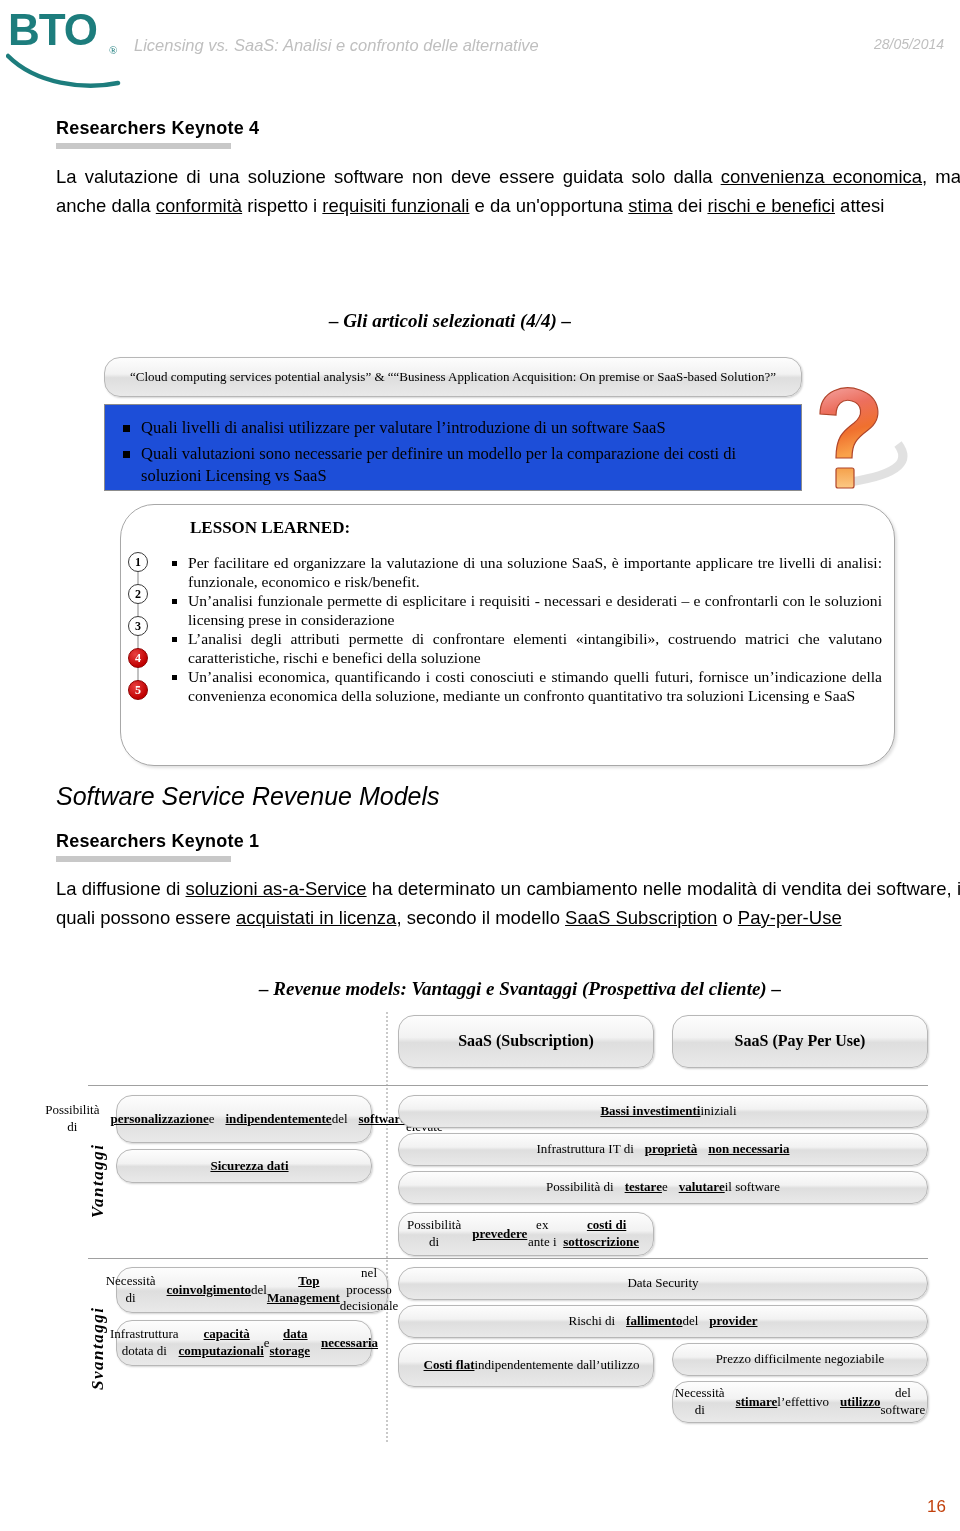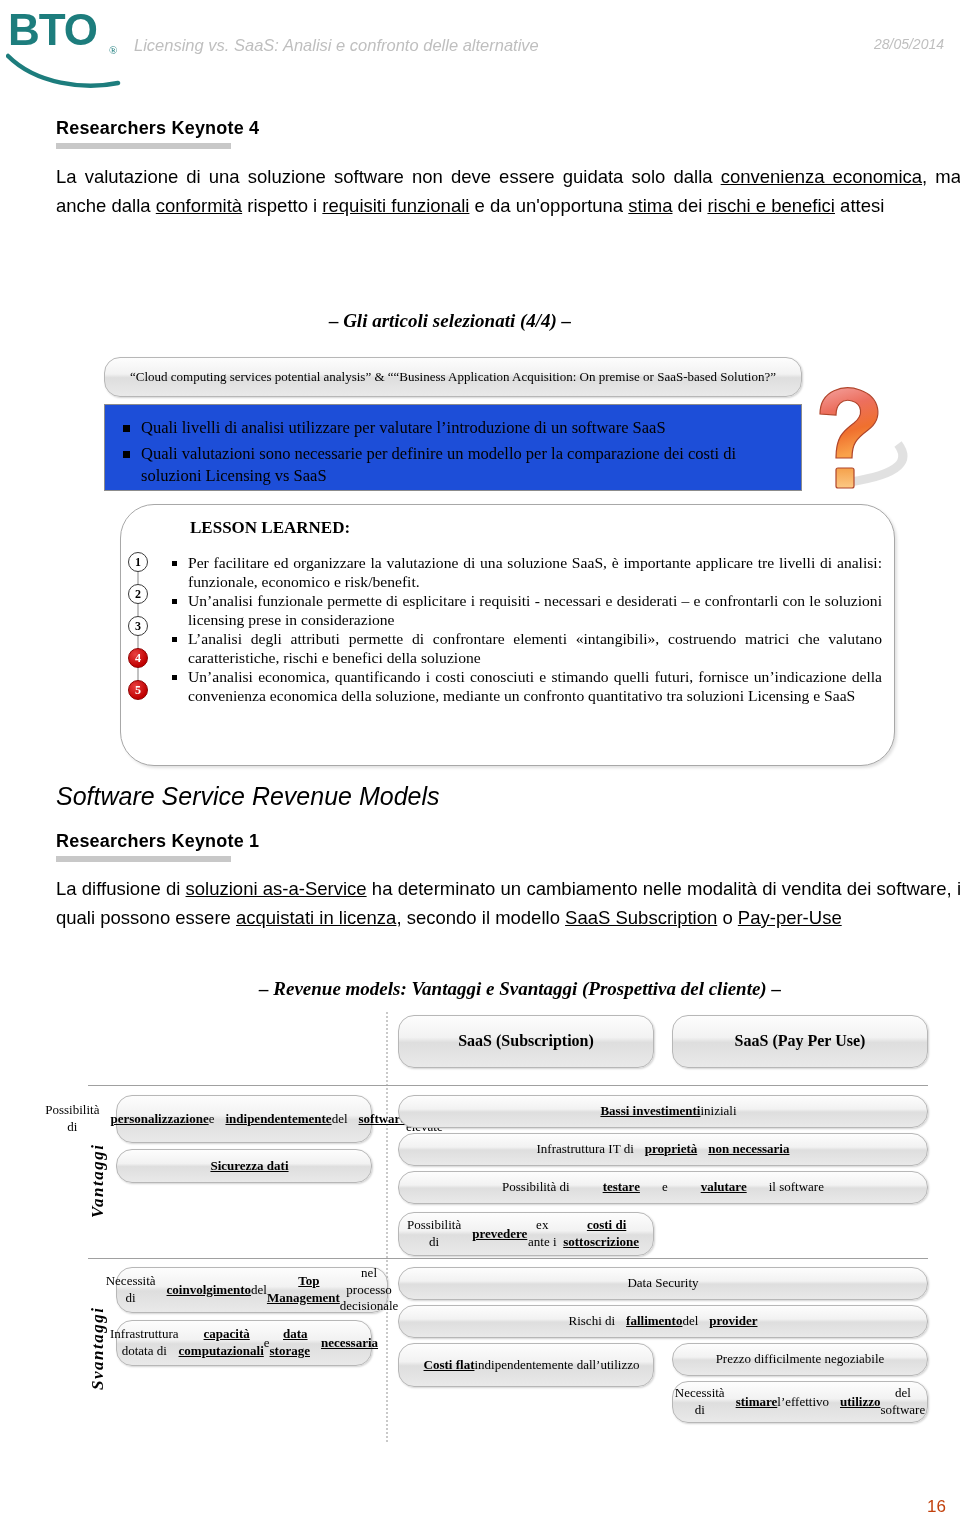--- a/index.html
+++ b/index.html
@@ -245,21 +245,21 @@
   <div class="rt-rowlabel" style="left:88px; top:1128px; height:90px;">Vantaggi</div>
   <div class="rt-rowlabel" style="left:88px; top:1290px; height:100px;">Svantaggi</div>
 
   <div class="grad-box cell-box" style="left:116px; top:1095px; width:256px; height:48px;">Possibilità di <b><u>personalizzazione</u></b> e <b><u>indipendentemente</u></b> del <b><u>software</u></b> più elevate</div>
   <div class="grad-box cell-box" style="left:116px; top:1149px; width:256px; height:34px;">
       <b><u>Sicurezza dati</u></b>
     </div>
 
   <div class="grad-box cell-box" style="left:398px; top:1095px; width:530px; height:33px;"><b><u>Bassi investimenti</u></b> iniziali</div>
   <div class="grad-box cell-box" style="left:398px; top:1133px; width:530px; height:33px;">Infrastruttura IT di <b><u>proprietà</u></b> <b><u>non necessaria</u></b></div>
-  <div class="grad-box cell-box" style="left:398px; top:1171px; width:530px; height:33px;gap:22px;">Possibilità di <b><u>testare</u></b> e <b><u>valutare</u></b> il software</div>
+  <div class="grad-box cell-box" style="left:398px; top:1171px; width:530px; height:33px;">Possibilità di <b><u>testare</u></b> e <b><u>valutare</u></b> il software</div>
 
   <div class="grad-box cell-box" style="left:398px; top:1212px; width:256px; height:44px;">Possibilità di <b><u>prevedere</u></b> ex ante i <b><u>costi di sottoscrizione</u></b></div>
 
   <div class="grad-box cell-box" style="left:116px; top:1267px; width:272px; height:46px;">Necessità di <b><u>coinvolgimento</u></b> del <b><u>Top Management</u></b> nel processo decisionale</div>
   <div class="grad-box cell-box" style="left:116px; top:1320px; width:256px; height:46px;">Infrastruttura dotata di  <b><u>capacità computazionali</u></b> e <b><u>data storage</u></b> <b><u>necessaria</u></b></div>
 
   <div class="grad-box cell-box" style="left:398px; top:1267px; width:530px; height:33px;">Data Security</div>
   <div class="grad-box cell-box" style="left:398px; top:1305px; width:530px; height:33px;">Rischi di <b><u>fallimento</u></b> del <b><u>provider</u></b></div>
 
   <div class="grad-box cell-box" style="left:398px; top:1343px; width:256px; height:44px;"><b><u>Costi flat</u></b> indipendentemente dall’utilizzo</div>

